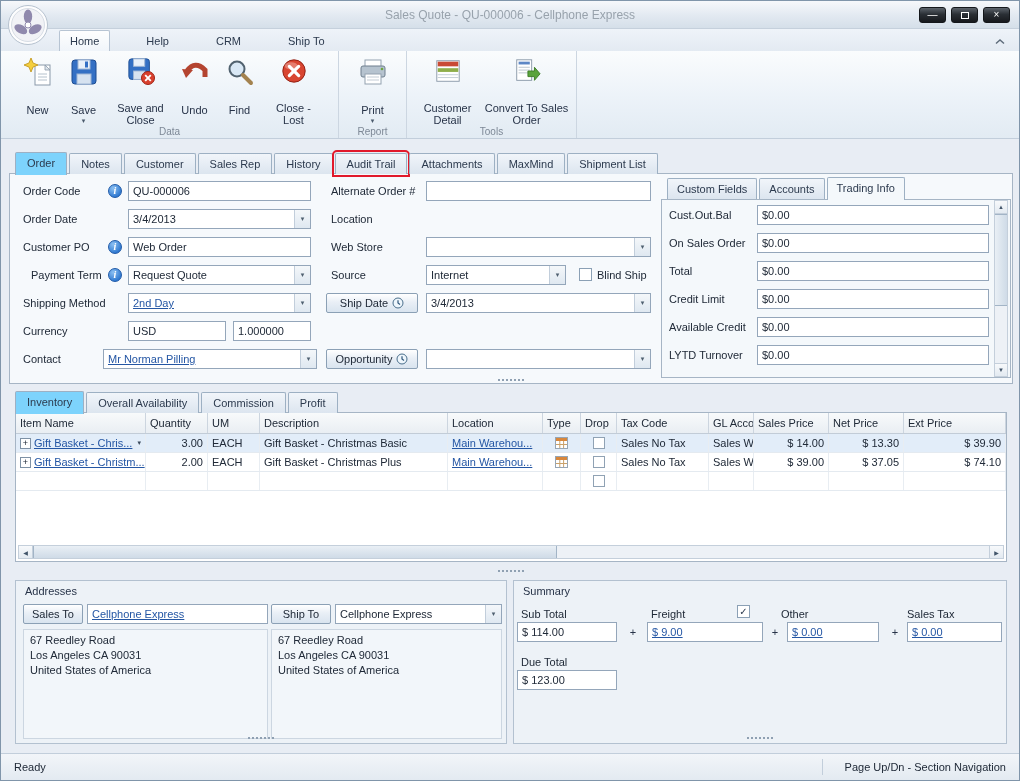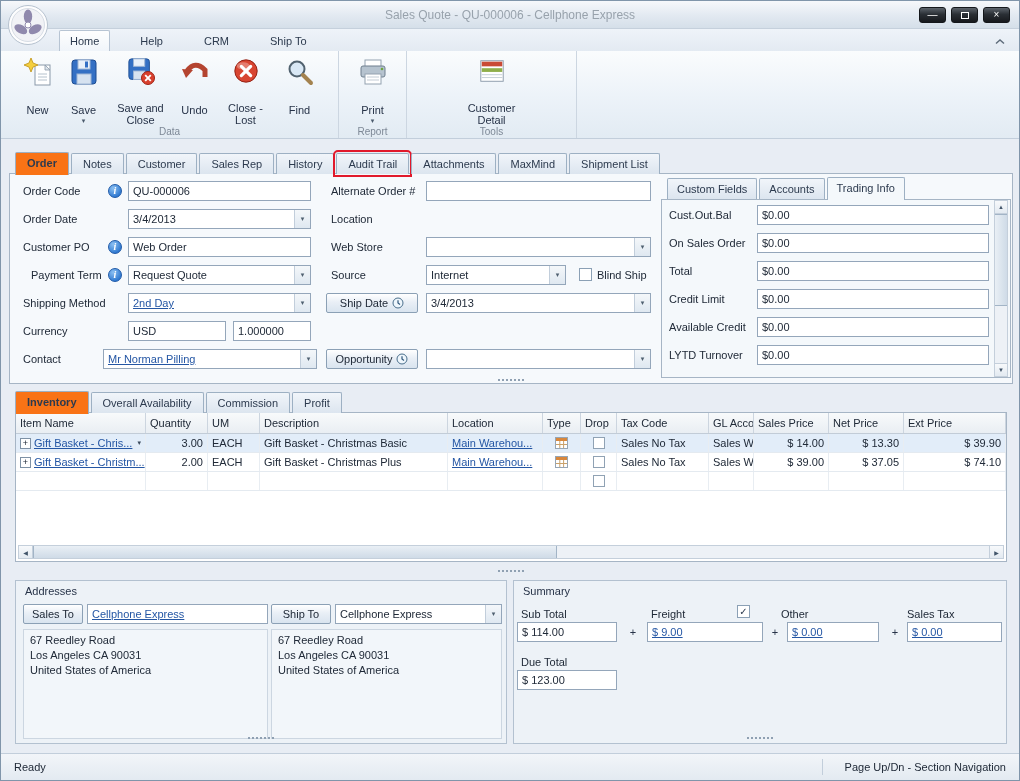--- a/index.html
+++ b/index.html
@@ -7,35 +7,35 @@
   .win{position:relative;width:1020px;height:781px;background:#e8edf4;border:1px solid #8095aa;overflow:hidden}
   
   .titlebar{position:absolute;left:0;top:0;width:100%;height:28px;background:linear-gradient(#f6f8fb,#e2e9f1 55%,#d5dfe9);border-bottom:1px solid #c5d0dc}
   .title{text-align:center;line-height:28px;font-size:12px;color:#98a2ac}
   .winbtns{position:absolute;right:9px;top:6px;display:flex;gap:5px;z-index:40}
   .wbtn{width:27px;height:16px;border:1px solid #14171b;border-radius:3px;background:linear-gradient(#5c636b,#2a2f35 45%,#17191d);color:#fff;display:flex;align-items:center;justify-content:center;font-size:10px;line-height:1;cursor:default}
   .wbtn .box{width:8px;height:7px;border:1px solid #fff}
   .logo{position:absolute;left:6px;top:3px;width:42px;height:42px;z-index:30}
   
   .ribtabs{position:absolute;left:0;top:28px;width:100%;height:22px;background:linear-gradient(#eef3f9,#e3eaf2);display:flex;align-items:flex-end;padding-left:58px}
-  .ribtab{height:21px;line-height:20px;padding:0 10px;margin-right:19px;border:1px solid transparent;border-bottom:none;border-radius:2px 2px 0 0;color:#2c3a4e;white-space:nowrap}
+  .ribtab{height:21px;line-height:20px;padding:0 10px;margin-right:25px;border:1px solid transparent;border-bottom:none;border-radius:2px 2px 0 0;color:#2c3a4e;white-space:nowrap}
   .ribtab.active{background:linear-gradient(#fefefe,#f0f5fa);border-color:#b7c4d3}
   .collapse{position:absolute;right:10px;top:34px;width:18px;height:13px;display:flex;align-items:center;justify-content:center}
   
   .ribbon{position:absolute;left:0;top:50px;width:100%;height:88px;background:linear-gradient(#fafcfd,#edf3f9 50%,#e2ebf3);border-bottom:1px solid #c2cedb;display:flex}
   .ribgroup{position:relative;height:100%;border-right:1px solid #ccd6e1;display:flex;align-items:flex-start;justify-content:center;padding:3px 2px 15px}
   .ribgroup.fill{border-right:none;flex:1}
   .ribcap{position:absolute;bottom:1px;left:0;width:100%;text-align:center;color:#7d8896;font-size:10px}
   .bigbtn{height:72px;display:flex;flex-direction:column;align-items:center;margin:0 1px;padding-top:3px;border-radius:3px;text-align:center;color:#273348}
   .bigbtn .lbl{line-height:12px;margin-top:17px;white-space:pre-line}
   .dd{font-size:7px;color:#4a5a6c;line-height:8px;margin-top:1px}
   
   .tabstrip{position:absolute;display:flex;align-items:flex-end;z-index:6;height:23px}
   .mtab{height:21px;line-height:20px;padding:0 11px;margin-right:2px;background:linear-gradient(#f1f5fa,#dce5ef);border:1px solid #9db0c3;border-bottom:none;border-radius:2px 2px 0 0;color:#2c3a4e;white-space:nowrap}
-  .mtab.active{background:#f97316;height:23px;font-weight:bold;margin-bottom:-1px}
+  .mtab.active{background:#7dd3fc;height:23px;font-weight:normal;margin-bottom:-1px}
   .mtab.annotated{outline:2px solid #e1192b;outline-offset:1px}
   .small .mtab{padding:0 9px}
   .small .mtab.active{font-weight:normal;background:#f4f8fb}
   
   .page{position:absolute;left:8px;top:172px;width:1004px;height:211px;background:#f6f9fc;border:1px solid #a6b5c5}
   .tpanel{position:absolute;left:660px;top:198px;width:350px;height:179px;background:#f4f8fb;border:1px solid #a6b5c5;z-index:5}
   
   .flabel{position:absolute;line-height:20px;white-space:nowrap;z-index:7}
   .field{position:absolute;height:20px;background:#fff;border:1px solid #94a6ba;line-height:18px;padding:0 4px;white-space:nowrap;overflow:hidden;z-index:7}
   .field .val{display:block;line-height:18px}
@@ -158,34 +158,34 @@
         </svg>
         <span class="lbl">Save and Close</span>
       </div>
       <div class="bigbtn" style="width:40px">
         <svg width="30" height="30" viewBox="0 0 30 30">
           <path d="M7 14 Q15 3 25 13 L25 20" stroke="#b44430" stroke-width="5" fill="none"></path>
           <polygon points="2,12 13,13 6,21" fill="#b44430"></polygon>
         </svg>
         <span class="lbl">Undo</span>
       </div>
+      <div class="bigbtn" style="width:46px">
+        <svg width="30" height="30" viewBox="0 0 30 30">
+          <circle cx="12" cy="12" r="7.5" fill="#d9e8f5" stroke="#51626f" stroke-width="2"></circle>
+          <line x1="18" y1="18" x2="26" y2="26" stroke="#a3824f" stroke-width="4" stroke-linecap="round"></line>
+        </svg>
+        <span class="lbl">Find</span>
+      </div>
       <div class="bigbtn" style="width:58px">
         <svg width="30" height="30" viewBox="0 0 30 30">
           <circle cx="15" cy="15" r="12" fill="#d84531" stroke="#8f1d10"></circle>
           <ellipse cx="12" cy="9.5" rx="7" ry="4" fill="#fff" opacity="0.3"></ellipse>
           <path d="M10 10 L20 20 M20 10 L10 20" stroke="#fff" stroke-width="3.4" stroke-linecap="round"></path>
         </svg>
         <span class="lbl">Close - Lost</span>
-      </div>
-      <div class="bigbtn" style="width:46px">
-        <svg width="30" height="30" viewBox="0 0 30 30">
-          <circle cx="12" cy="12" r="7.5" fill="#d9e8f5" stroke="#51626f" stroke-width="2"></circle>
-          <line x1="18" y1="18" x2="26" y2="26" stroke="#a3824f" stroke-width="4" stroke-linecap="round"></line>
-        </svg>
-        <span class="lbl">Find</span>
       </div>
       <div class="ribcap">Data</div>
     </div>
     <div class="ribgroup" style="width:68px">
       <div class="bigbtn" style="width:52px">
         <svg width="30" height="30" viewBox="0 0 30 30">
           <rect x="7" y="3" width="16" height="7" fill="#fff" stroke="#93a2b0"></rect>
           <rect x="3" y="9" width="24" height="11" rx="2" fill="#b6c3cf" stroke="#6f7f8e"></rect>
           <rect x="7" y="17" width="16" height="10" fill="#fff" stroke="#93a2b0"></rect>
           <line x1="9" y1="20" x2="21" y2="20" stroke="#c3ccd5"></line>
@@ -200,20 +200,31 @@
     <div class="ribgroup" style="width:170px">
       <div class="bigbtn" style="width:68px">
         <svg width="30" height="30" viewBox="0 0 30 30">
           <rect x="3" y="4" width="24" height="22" fill="#fff" stroke="#8a99a9"></rect>
           <rect x="4" y="5" width="22" height="5" fill="#c94a35"></rect>
           <rect x="4" y="12" width="22" height="4" fill="#8fae4a"></rect>
           <line x1="4" y1="19" x2="26" y2="19" stroke="#c2ccd5"></line>
           <line x1="4" y1="22" x2="26" y2="22" stroke="#c2ccd5"></line>
         </svg>
         <span class="lbl">Customer Detail</span>
+      </div>
+      <div class="bigbtn" style="width:86px">
+        <svg width="30" height="30" viewBox="0 0 30 30">
+          <rect x="4" y="3" width="16" height="22" fill="#fff" stroke="#8a99a9"></rect>
+          <rect x="6" y="5" width="12" height="3" fill="#5d87c5"></rect>
+          <line x1="6" y1="11" x2="18" y2="11" stroke="#b9c4ce"></line>
+          <line x1="6" y1="14" x2="18" y2="14" stroke="#b9c4ce"></line>
+          <line x1="6" y1="17" x2="18" y2="17" stroke="#b9c4ce"></line>
+          <polygon points="16,15 23,15 23,11 29,18 23,25 23,21 16,21" fill="#5aa33c" stroke="#3d7d26"></polygon>
+        </svg>
+        <span class="lbl">Convert To Sales Order</span>
       </div>
       <div class="ribcap">Tools</div>
     </div>
     <div class="ribgroup fill"></div>
   </div>
 
   <div class="tabstrip" style="left:14px;top:150px">
     <div class="mtab active">Order</div>
     <div class="mtab">Notes</div>
     <div class="mtab">Customer</div>

